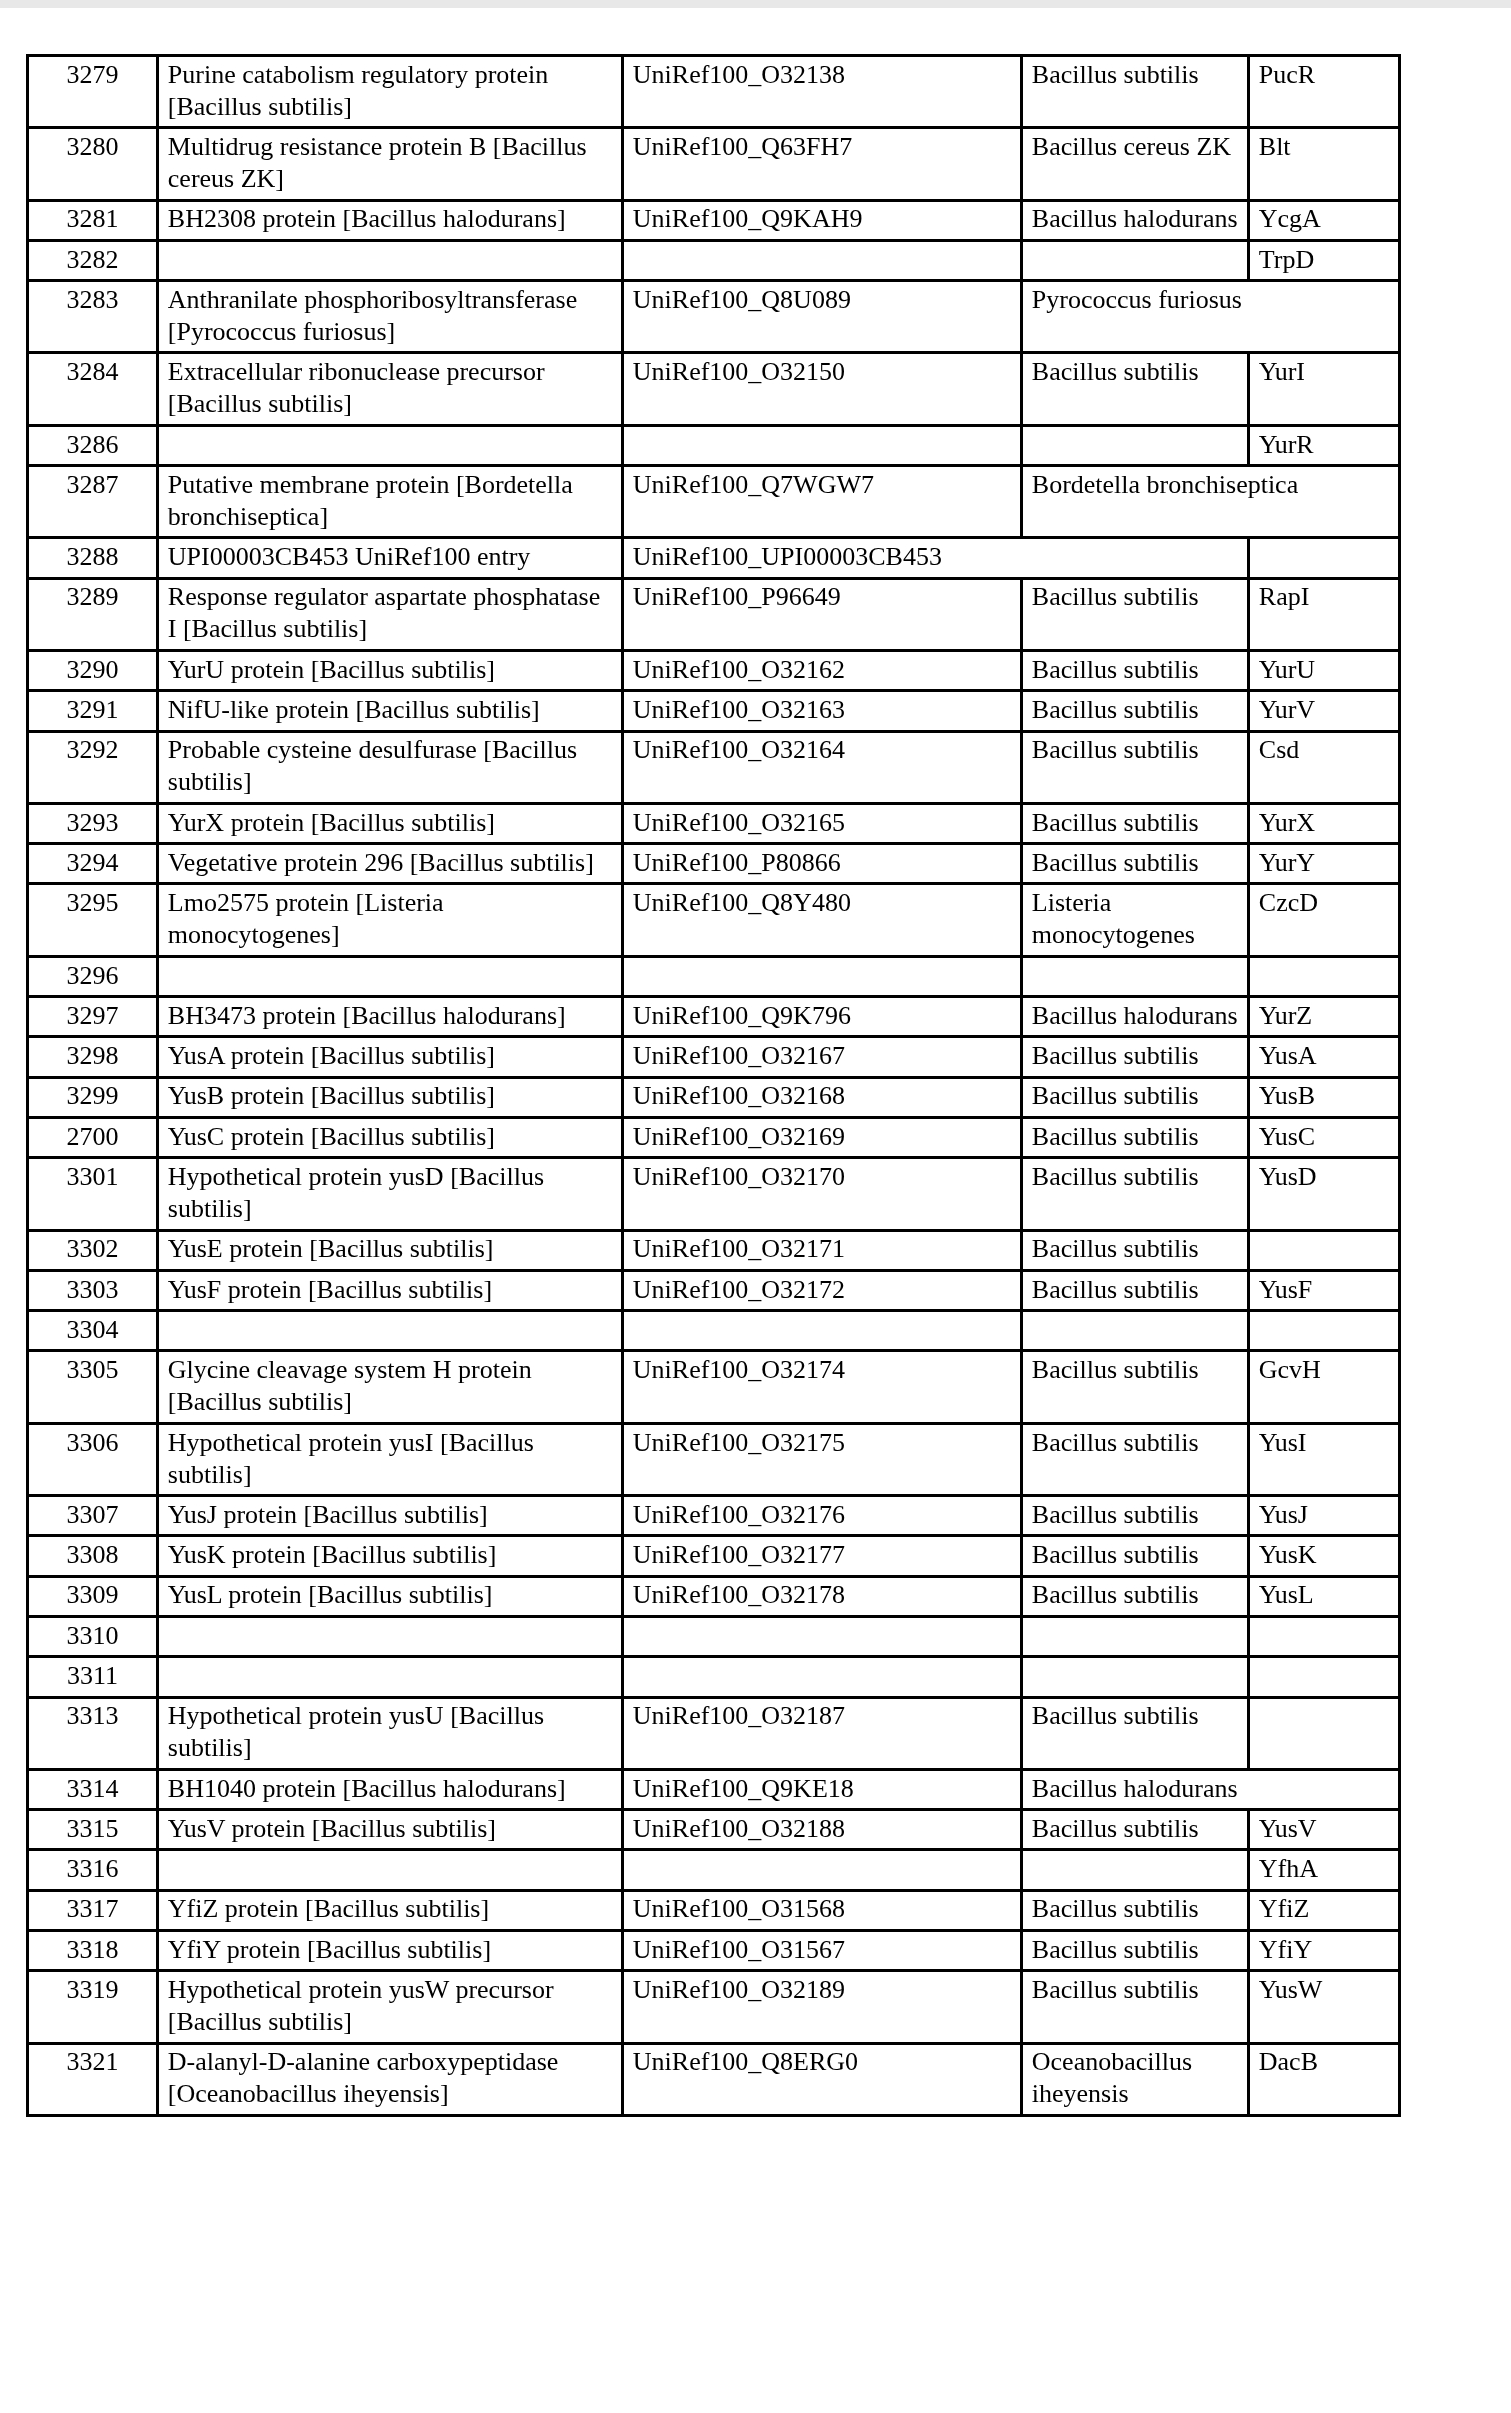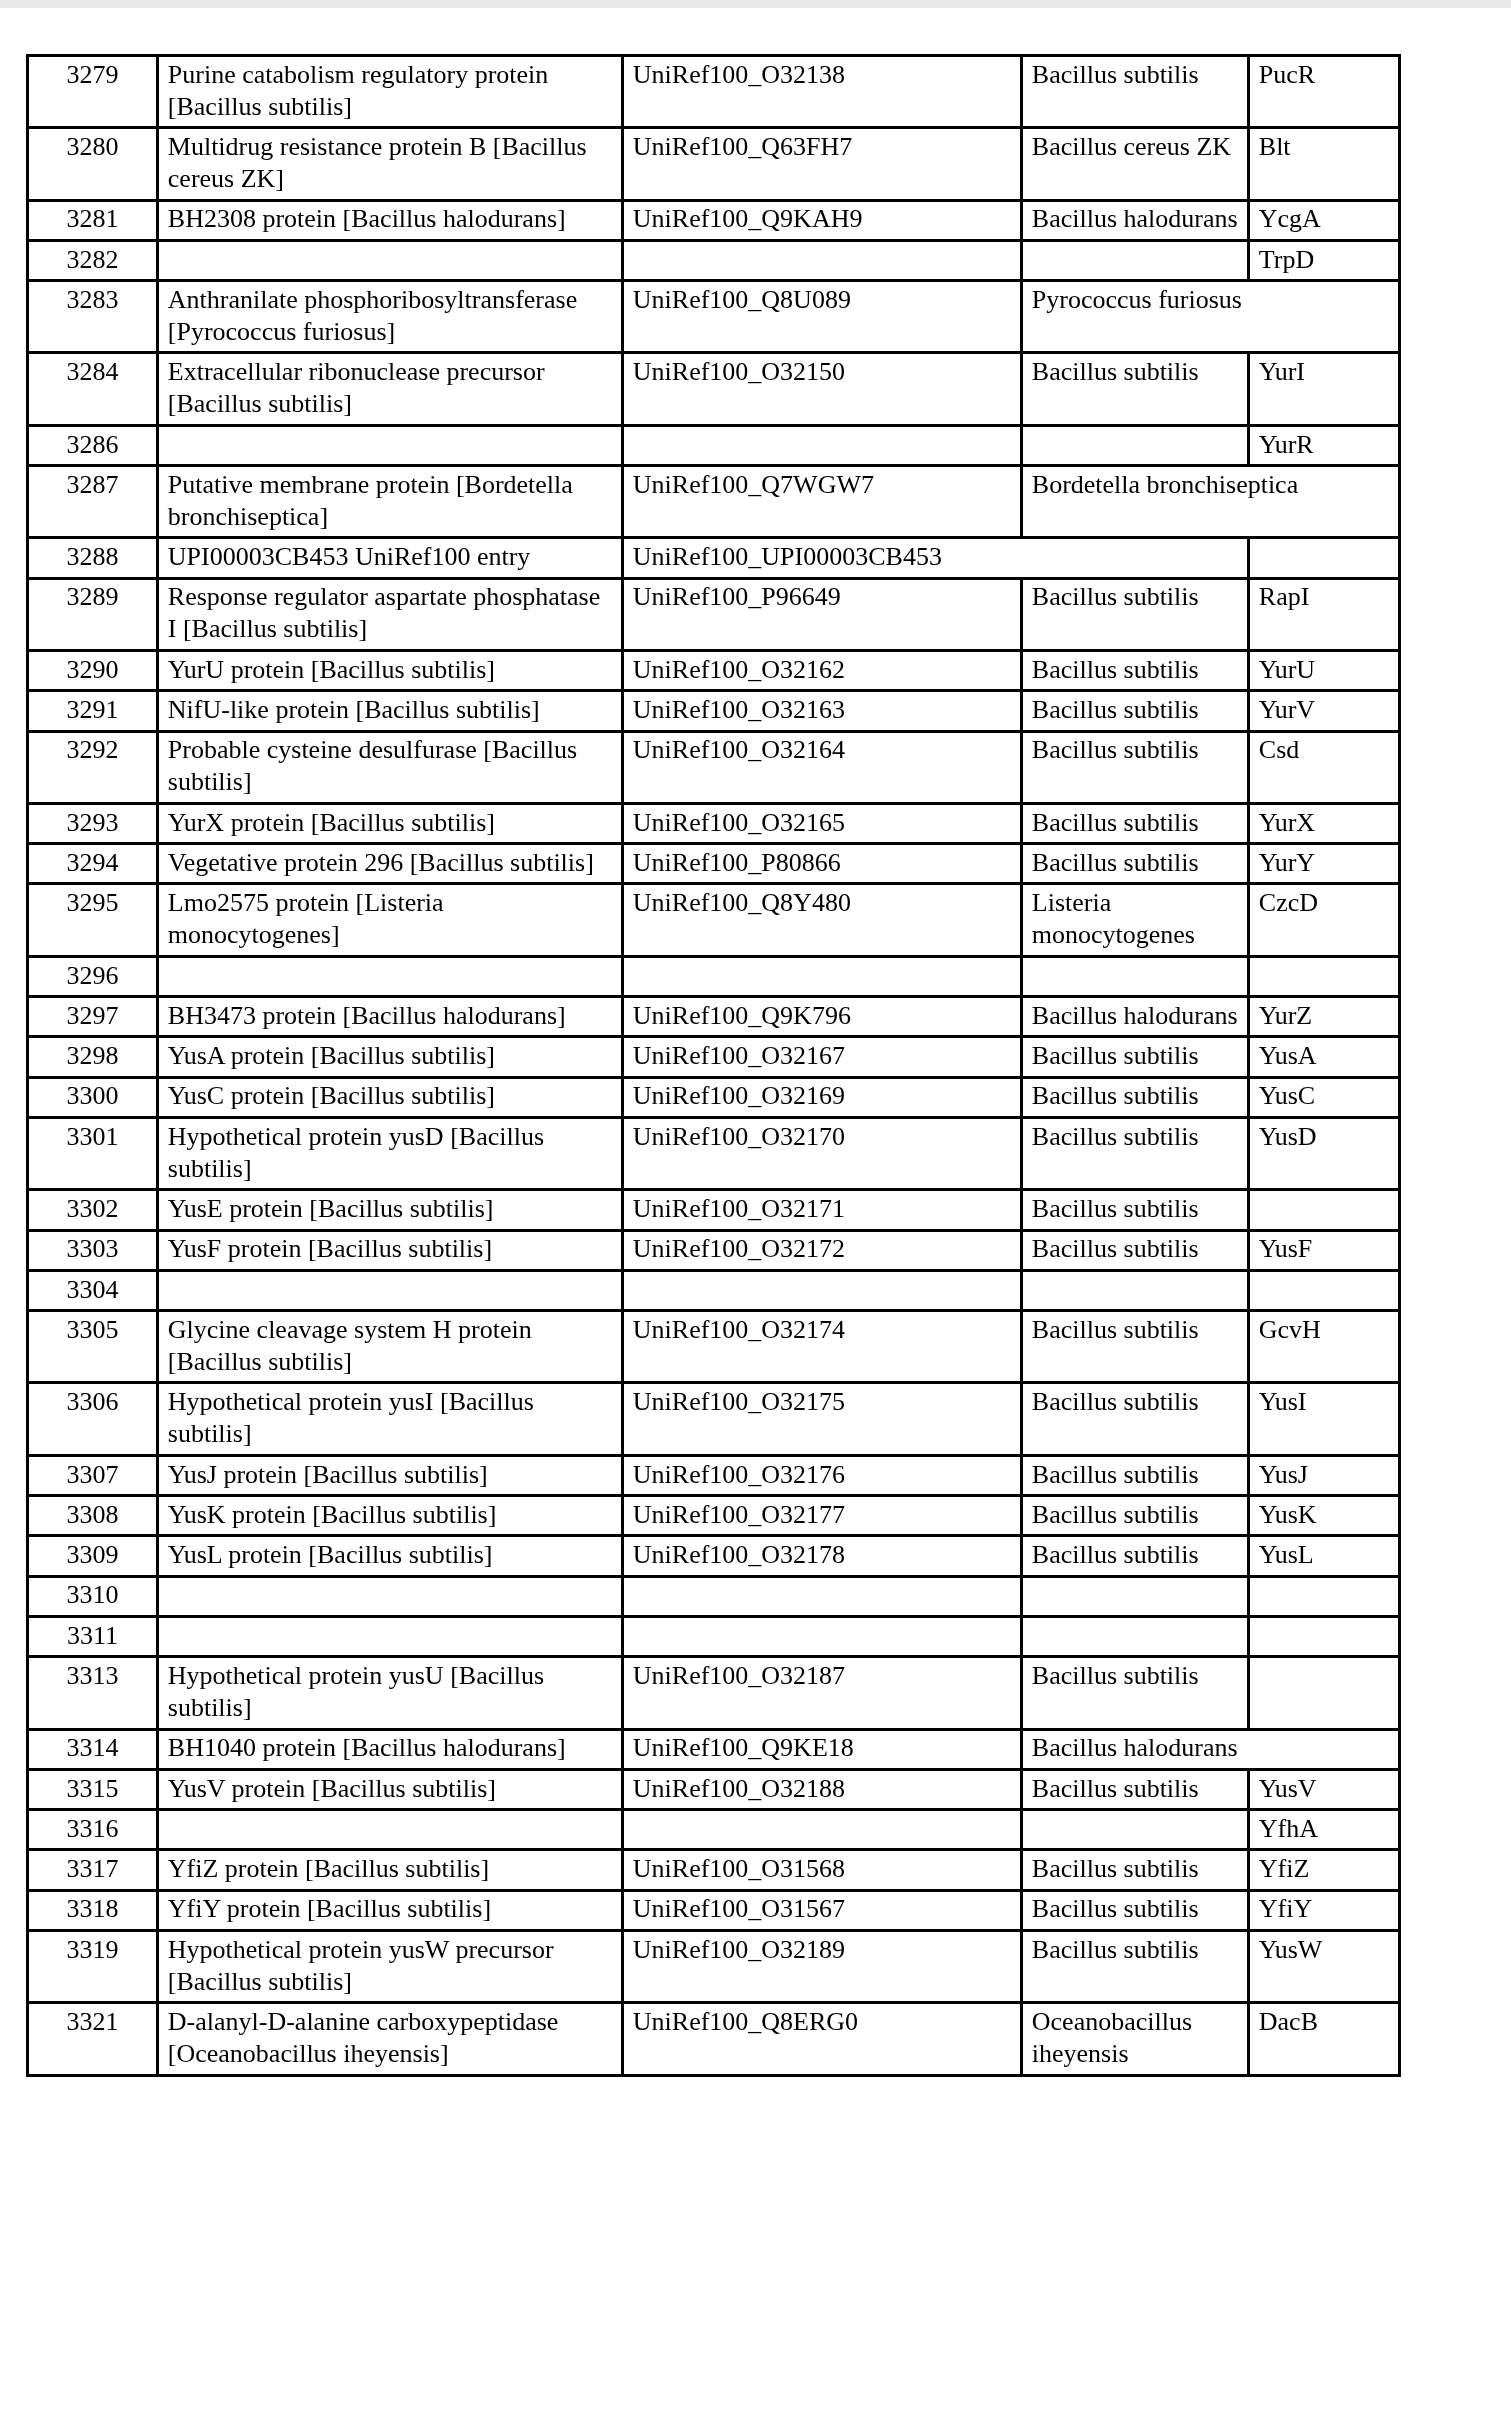--- a/index.html
+++ b/index.html
@@ -167,21 +167,28 @@
           <td class="c-gene">YurZ</td>
         </tr>
         <tr>
           <td class="c-num">3298</td>
           <td class="c-desc">YusA protein [Bacillus subtilis]</td>
           <td class="c-id">UniRef100_O32167</td>
           <td class="c-org">Bacillus subtilis</td>
           <td class="c-gene">YusA</td>
         </tr>
         <tr>
-          <td class="c-num">3300</td>
+          <td class="c-num">3299</td>
+          <td class="c-desc">YusB protein [Bacillus subtilis]</td>
+          <td class="c-id">UniRef100_O32168</td>
+          <td class="c-org">Bacillus subtilis</td>
+          <td class="c-gene">YusB</td>
+        </tr>
+        <tr>
+          <td class="c-num">2700</td>
           <td class="c-desc">YusC protein [Bacillus subtilis]</td>
           <td class="c-id">UniRef100_O32169</td>
           <td class="c-org">Bacillus subtilis</td>
           <td class="c-gene">YusC</td>
         </tr>
         <tr>
           <td class="c-num">3301</td>
           <td class="c-desc">Hypothetical protein yusD [Bacillus subtilis]</td>
           <td class="c-id">UniRef100_O32170</td>
           <td class="c-org">Bacillus subtilis</td>

